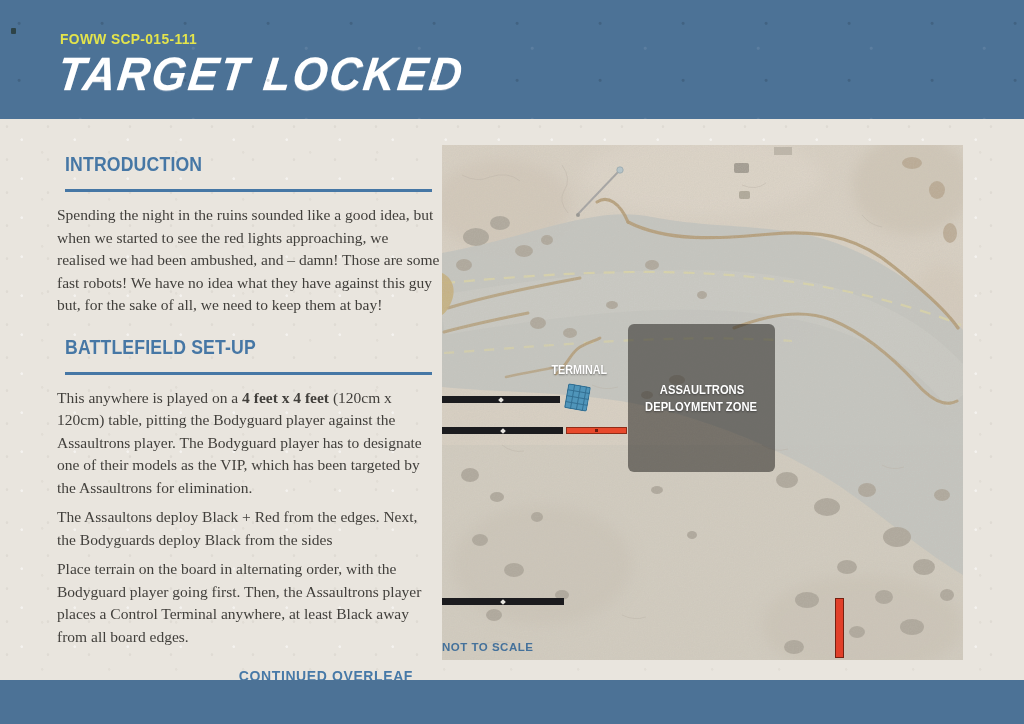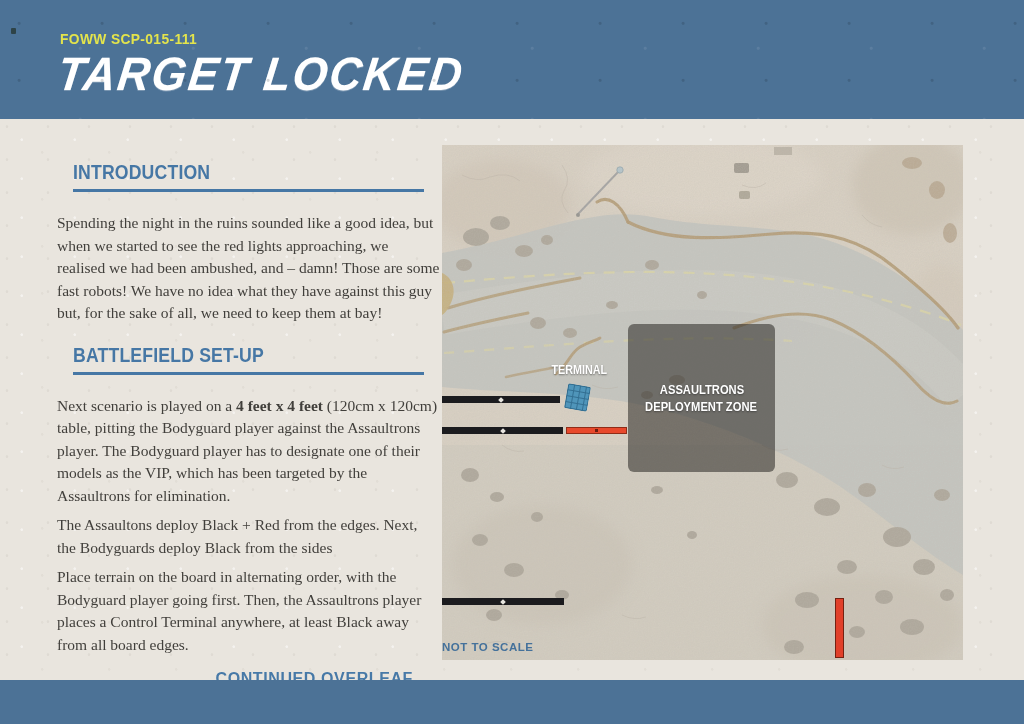--- a/index.html
+++ b/index.html
@@ -25,29 +25,29 @@
 
   
   .hdr-code{position:absolute;left:60px;top:30px;color:#e3e44c;font-weight:bold;
      font-size:15px;letter-spacing:.4px;transform:scaleX(.92);transform-origin:left;}
   .hdr-title{position:absolute;left:58px;top:46px;color:#fff;font-weight:bold;font-style:italic;
      font-size:47px;letter-spacing:2px;transform:skewX(-7deg) scaleX(.95);transform-origin:left;
      text-shadow:0 1px 0 rgba(255,255,255,.25);white-space:nowrap;}
 
   
   .col{position:absolute;left:57px;top:144px;width:383px;}
-  .h-blue{border-bottom:3px solid #4677a5;padding-bottom:5px;margin:16px;}
+  .h-blue{border-bottom:3px solid #4677a5;padding-bottom:13px;margin:8px;}
   .h-blue span{display:inline-block;color:#4677a5;font-weight:bold;font-size:21px;
      letter-spacing:.2px;transform:scaleX(.84);transform-origin:left;white-space:nowrap;}
   .col p{font-family:"Liberation Serif",serif;font-size:15.5px;line-height:22.5px;
      color:#413f3b;margin:7px 0 0 0;}
-  .col p.first{margin-top:20px;}
+  .col p.first{margin-top:12px;}
   .h2gap{margin-top:18px;}
-  .continued{margin-top:14px;text-align:right;padding-right:27px;color:#4779a7;
-     font-weight:bold;font-size:16px;letter-spacing:.6px;text-decoration:underline;}
+  .continued{margin-top:20px;text-align:right;padding-right:27px;color:#4779a7;
+     font-weight:bold;font-size:14px;letter-spacing:.6px;}
 
   
   .map{position:absolute;left:442px;top:145px;width:521px;height:515px;overflow:hidden;}
   .map svg{position:absolute;left:0;top:0;}
   .overlay{position:absolute;}
   .terminal-label{left:96px;top:218px;width:82px;text-align:center;color:#fff;
      font-weight:bold;font-size:12.5px;text-shadow:0 1px 2px rgba(40,40,40,.55);}
   .terminal-label span,.zone span{display:inline-block;transform:scaleX(.86);}
   .terminal-icon{left:124px;top:240px;width:23px;height:25px;transform:rotate(10deg);
      background:#4f95ba;border-radius:2px;box-shadow:inset 0 0 0 1px #336f92;
@@ -87,21 +87,21 @@
 
 <div class="col">
   <div class="h-blue">
     <span>INTRODUCTION</span>
   </div>
   <p class="first">Spending the night in the ruins sounded like a good idea, but when we started to see the red lights approaching, we realised we had been ambushed, and – damn! Those are some fast robots! We have no idea what they have against this guy but, for the sake of all, we need to keep them at bay!</p>
 
   <div class="h-blue h2gap">
     <span>BATTLEFIELD SET-UP</span>
   </div>
-  <p class="first"><span>Next scenario is played on a </span><b>4 feet x 4 feet</b><span> (120cm x 120cm) table, pitting the Bodyguard player against the Assaultrons player. The Bodyguard player has to designate one of their models as the VIP, which has been targeted by the Assaultrons for elimination.</span></p>
+  <p class="first"><span>This anywhere is played on a </span><b>4 feet x 4 feet</b><span> (120cm x 120cm) table, pitting the Bodyguard player against the Assaultrons player. The Bodyguard player has to designate one of their models as the VIP, which has been targeted by the Assaultrons for elimination.</span></p>
   <p>The Assaultons deploy Black + Red from the edges. Next, the Bodyguards deploy Black from the sides</p>
   <p>Place terrain on the board in alternating order, with the Bodyguard player going first. Then, the Assaultrons player places a Control Terminal anywhere, at least Black away from all board edges.</p>
 
   <div class="continued">CONTINUED OVERLEAF</div>
 </div>
 
 <div class="map">
   <svg width="521" height="515" viewBox="0 0 521 515">
     <defs>
       <filter id="blur6">

